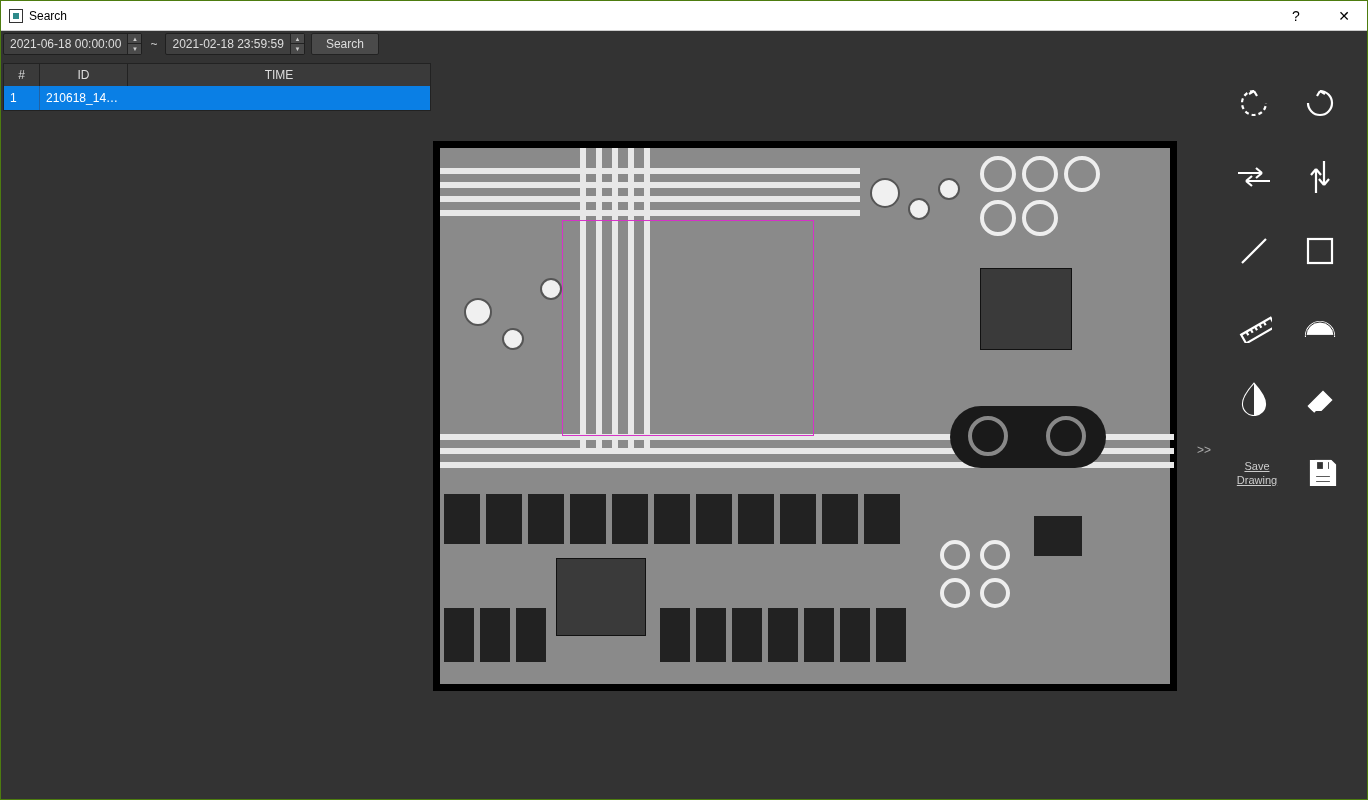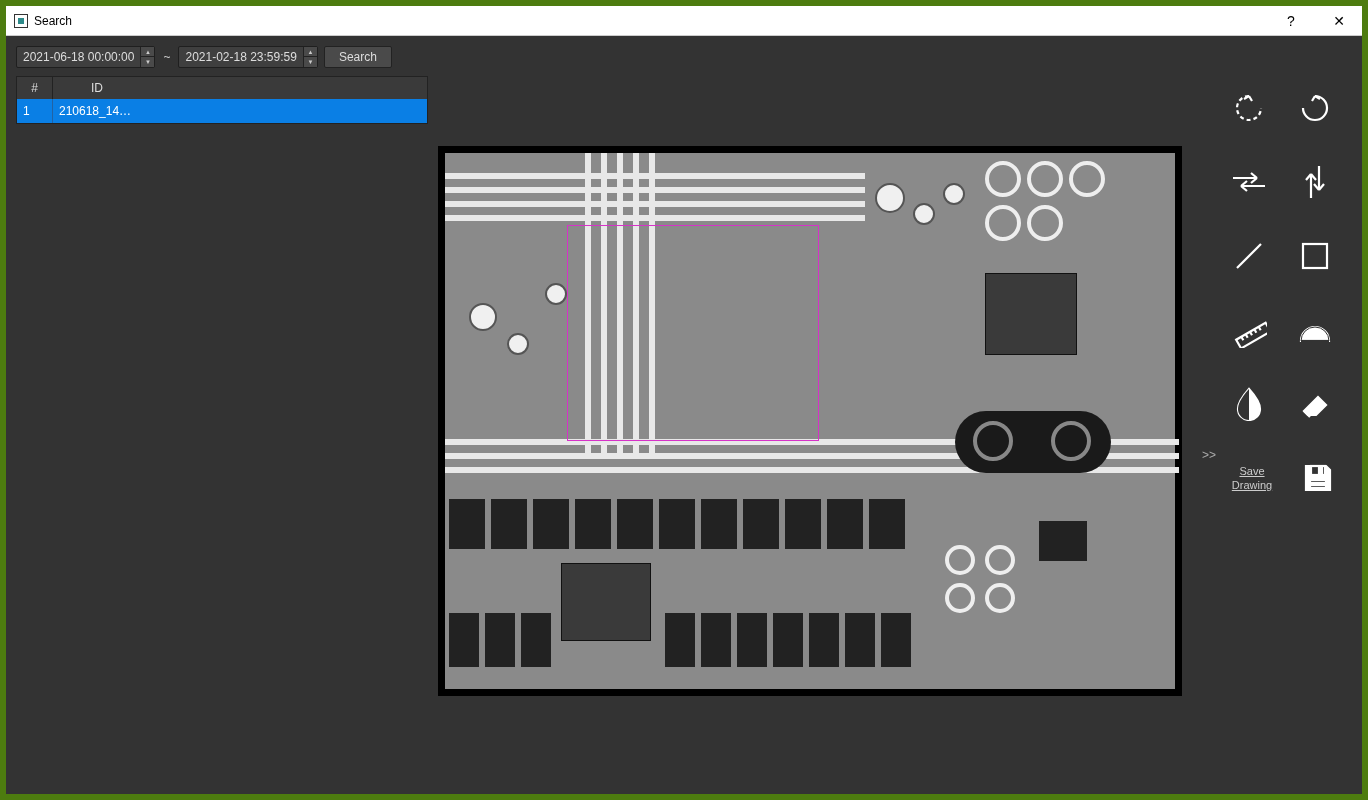--- a/index.html
+++ b/index.html
@@ -9,21 +9,21 @@
   font-family: "Segoe UI", Arial, sans-serif;
   font-size: 12px;
   background: #fff;
   overflow: hidden;
 }
 .window {
   width: 100%;
   height: 100%;
   display: flex;
   flex-direction: column;
-  border: 6px solid #4d7c0f;
+  border: 1px solid #4d7c0f;
 }
 .titlebar {
   height: 30px;
   background: #fff;
   display: flex;
   align-items: center;
   padding: 0 8px;
   border-bottom: 1px solid #ccc;
 }
 .titlebar .app-icon {
@@ -59,21 +59,21 @@
 }
 .app-body {
   flex: 1;
   background: #333333;
   display: flex;
   position: relative;
   overflow: hidden;
 }
 .left-panel {
   width: 432px;
-  padding: 10px;
+  padding: 2px;
   display: flex;
   flex-direction: column;
 }
 .search-bar {
   display: flex;
   align-items: center;
   gap: 6px;
   margin-bottom: 8px;
 }
 .dt-input {
@@ -269,20 +269,21 @@
             <div class="down">▼</div>
           </div>
         </div>
         <button class="search-btn">Search</button>
       </div>
 
       <div class="results-table">
         <div class="thead">
           <div class="th col-num">#</div>
           <div class="th col-id">ID</div>
+          <div class="th col-time">TIME</div>
         </div>
         <div class="trow">
           <div class="td col-num">1</div>
           <div class="td col-id">210618_145...</div>
         </div>
       </div>
     </div>
 
     <div class="center-panel">
       <div class="image-viewer">

